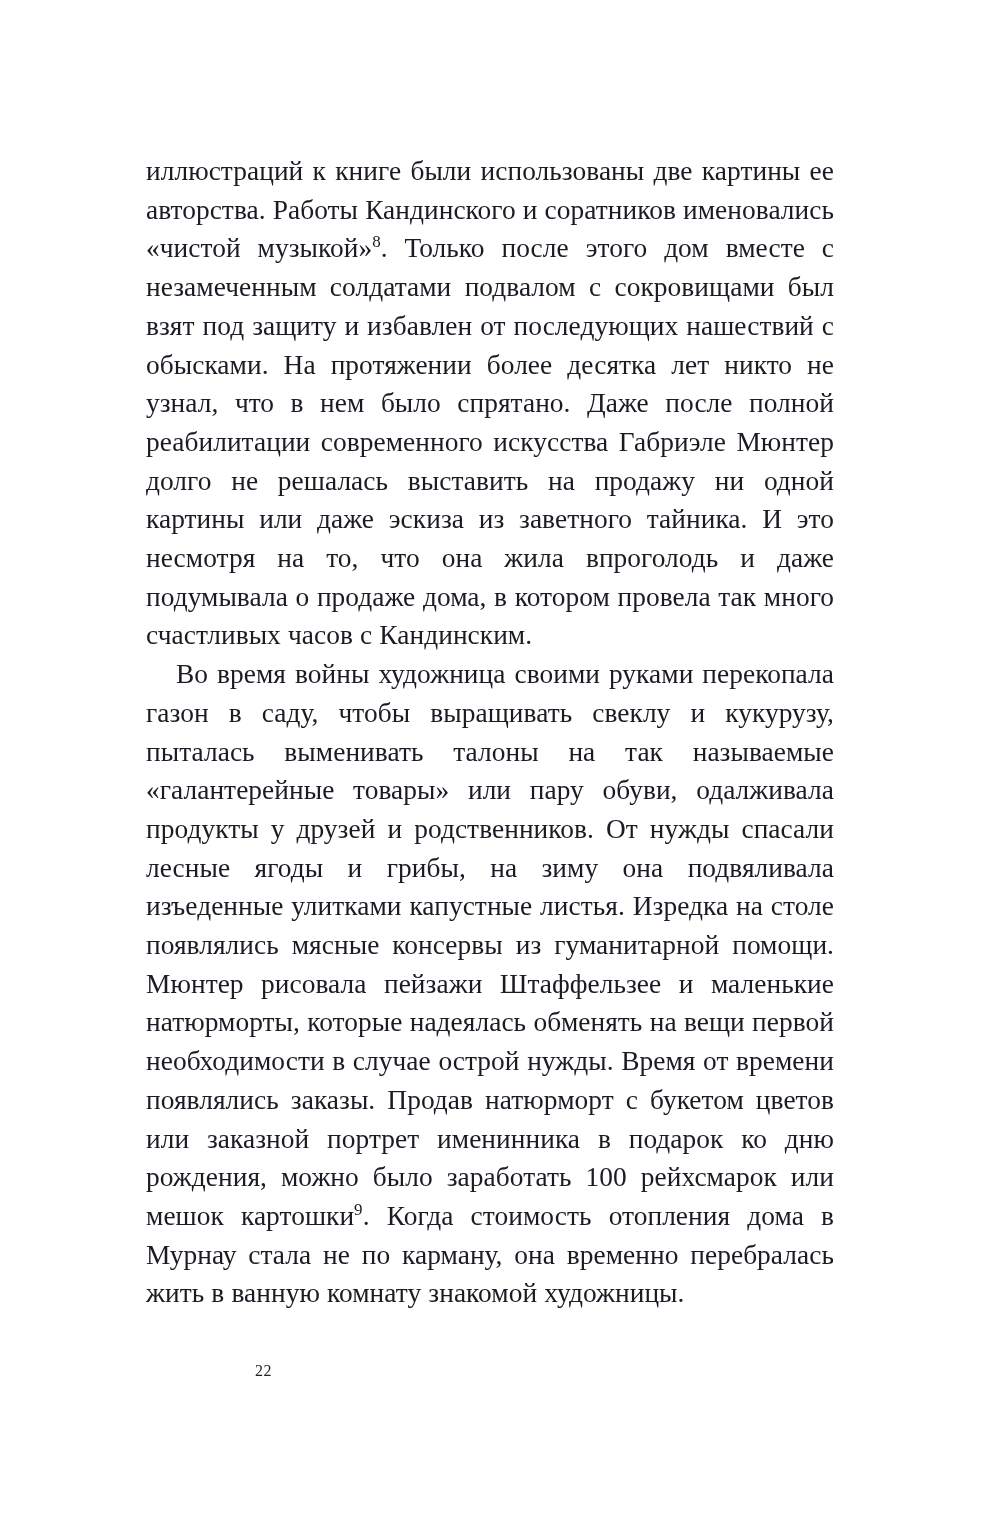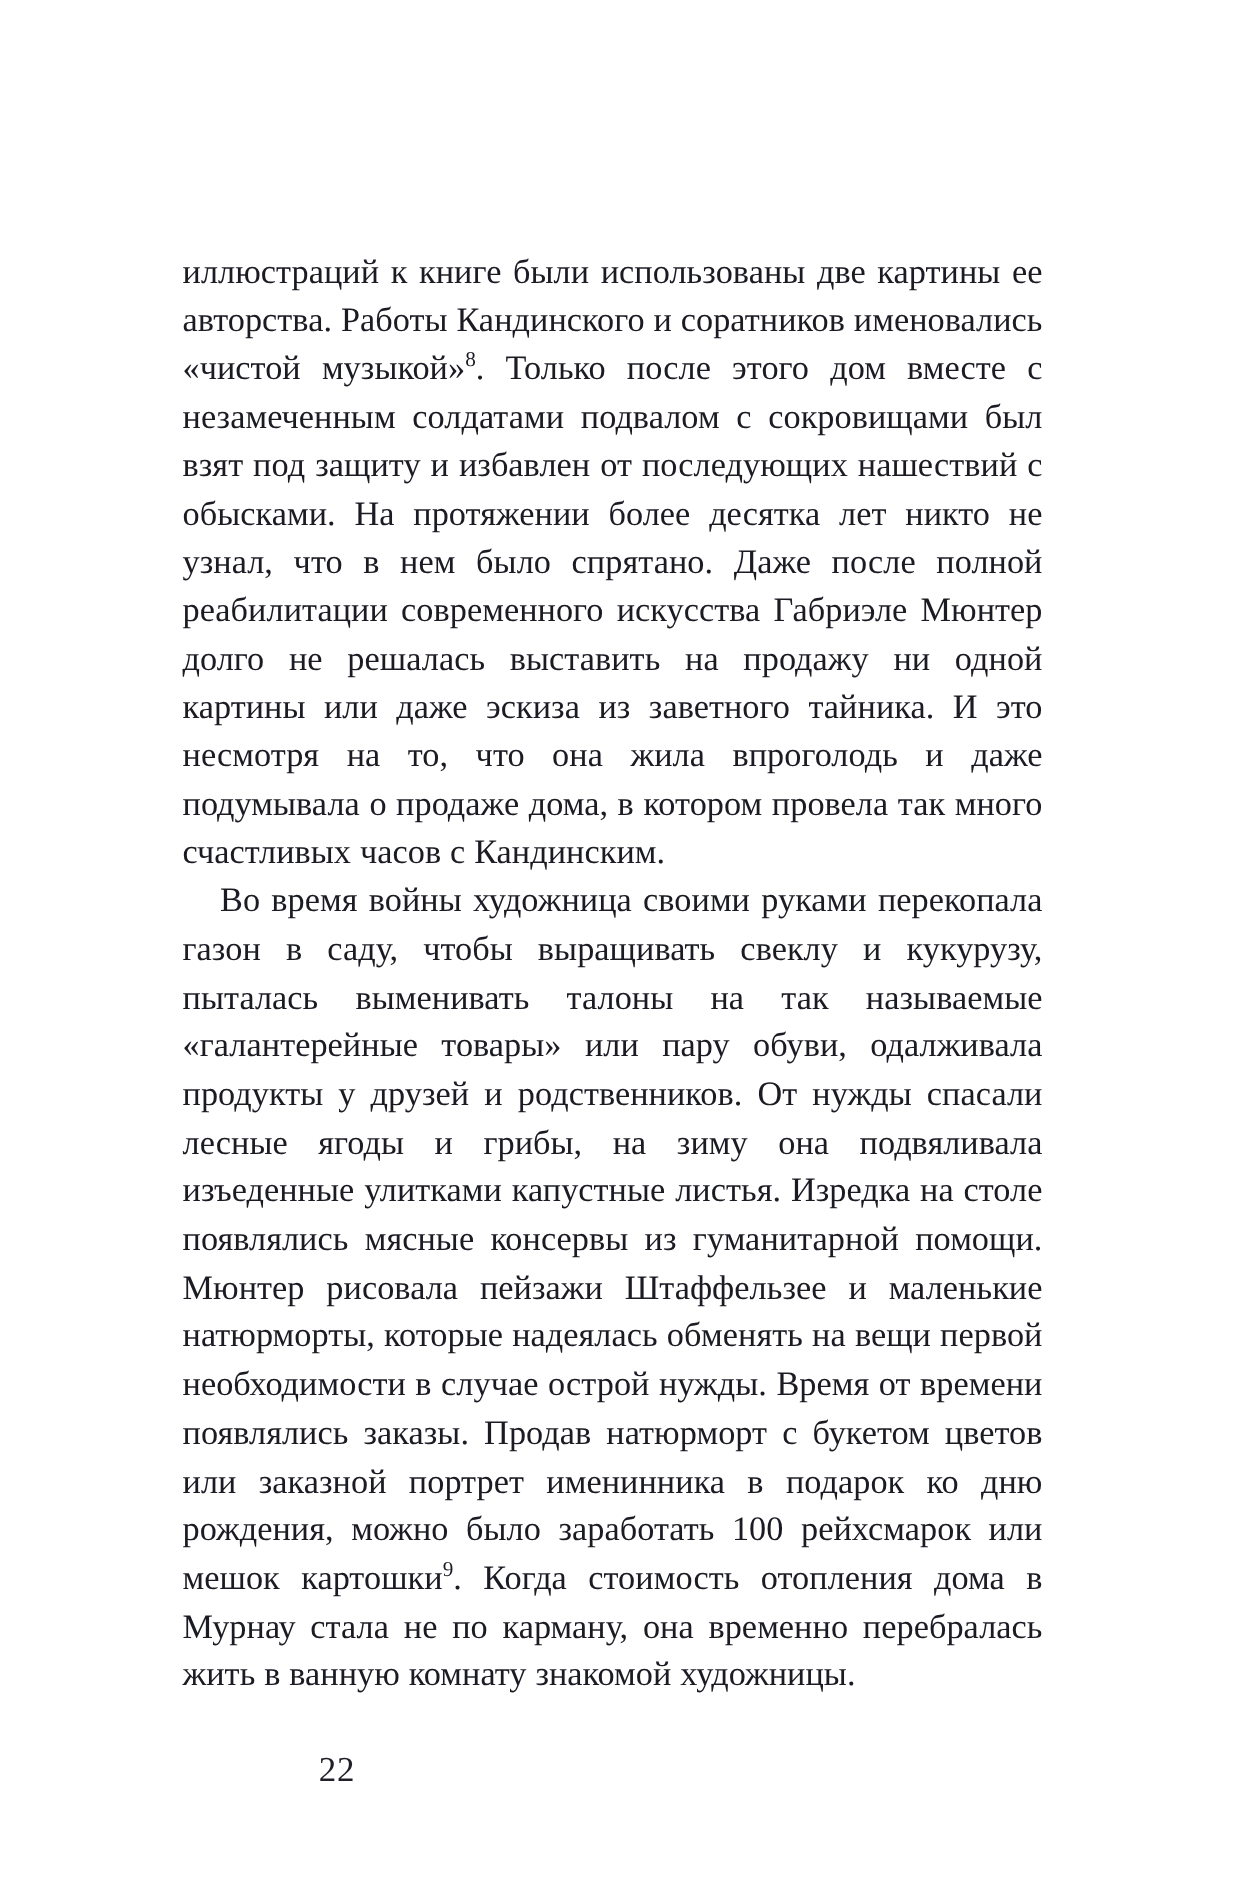--- a/index.html
+++ b/index.html
@@ -14,21 +14,20 @@
     overflow: hidden;
     font-family: "Liberation Serif", "DejaVu Serif", serif;
     color: #1a1a22;
     -webkit-font-smoothing: antialiased;
   }
 
   .page {
     position: absolute;
     inset: 0;
     background: #ffffff;
-    margin-top: 46px;
   }
 
   .text-block {
     position: absolute;
     left: 146px;
     top: 152px;
     width: 688px;
   }
 
   p.body-par {
@@ -56,21 +55,21 @@
   sup.fnote {
     font-size: 0.62em;
     vertical-align: super;
     line-height: 0;
   }
 
   .folio {
     position: absolute;
     left: 255px;
     top: 1358px;
-    font-size: 28px;
+    font-size: 16px;
     line-height: 26px;
     color: #1f1f28;
     font-family: "Liberation Serif", "DejaVu Serif", serif;
     letter-spacing: 0.5px;
   }
 </style>
 </head>
 <body>
 
 <div class="page">

